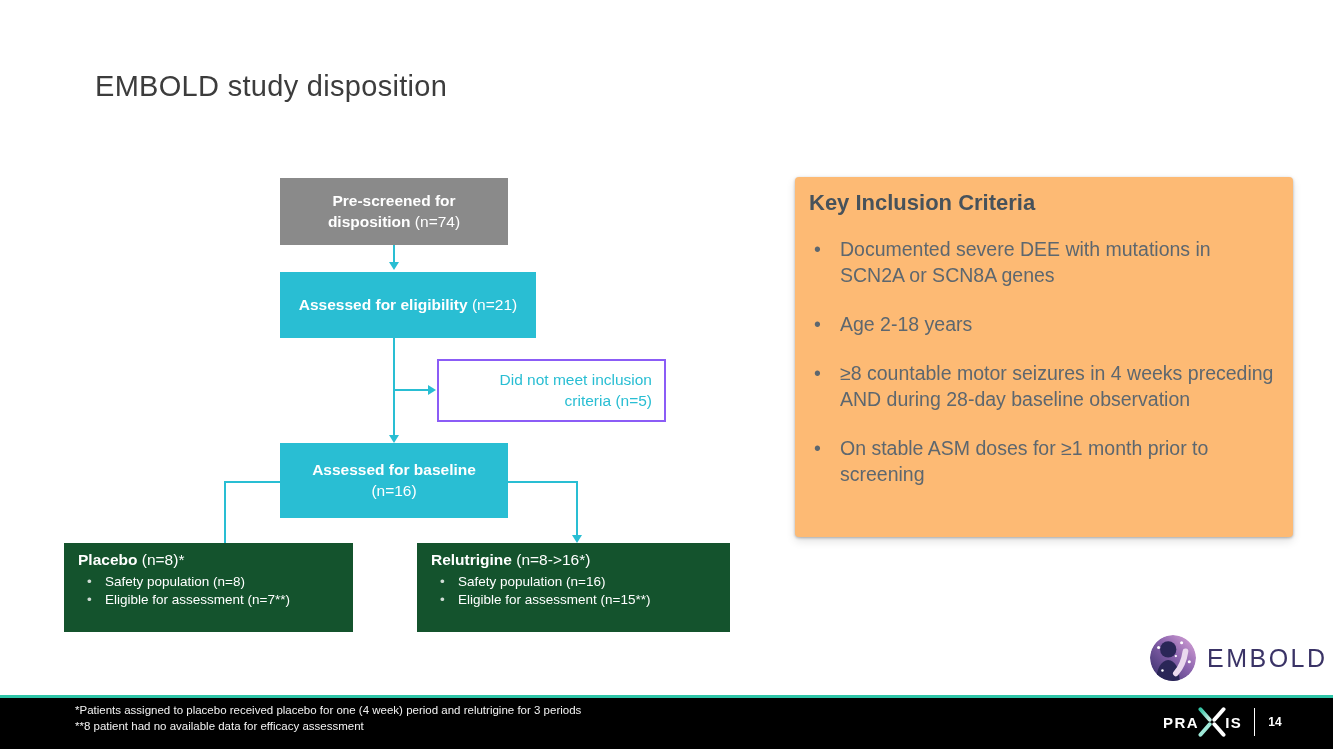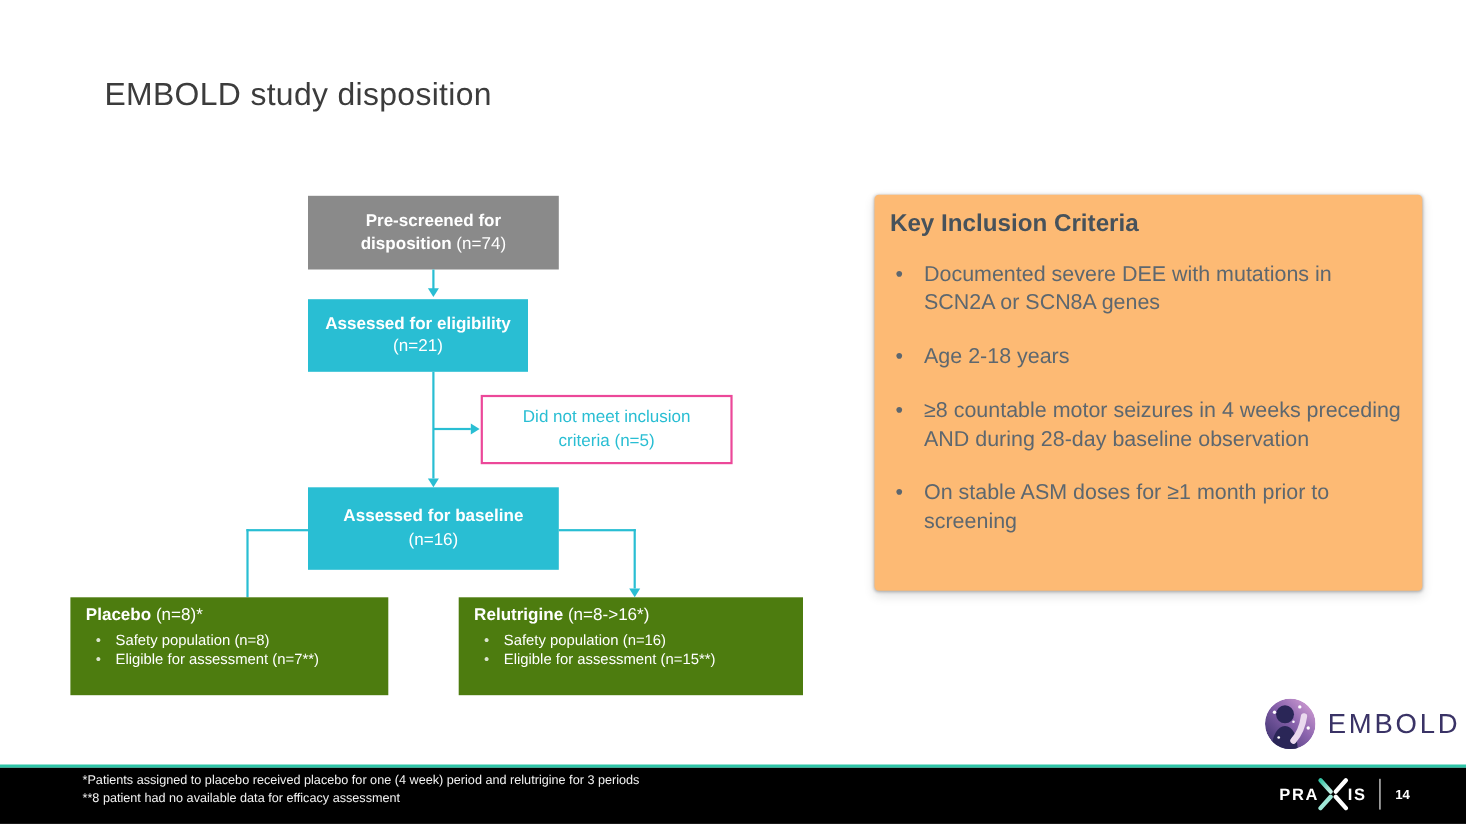--- a/index.html
+++ b/index.html
@@ -10,30 +10,30 @@
   
   .slide-title { position:absolute; left:47px; top:70px; font-size:29px; font-weight:400;
                  color:#3c3c3c; letter-spacing:0.3px;margin-left:48px; }
 
   
   .fbox { position:absolute; display:flex; align-items:center; justify-content:center;
           text-align:center; color:#ffffff; font-size:15.5px; line-height:1.32; padding:4px 10px; }
   .fbox .b { font-weight:700; }
   .box-gray { background:#8a8a8a; }
   .box-teal { background:#29bed3; }
-  .box-outline { background:#ffffff; border:2px solid #ec4899; color:#29bed3;
-                 justify-content:flex-start; text-align:center; padding:20px 12px; }
+  .box-outline { background:#ffffff; border:2px solid #8b5cf6; color:#29bed3;
+                 justify-content:flex-start; text-align:right; padding:20px 12px; }
 
   .box-prescreened { left:280px; top:178px; width:228px; height:67px; }
-  .box-eligibility { left:280px; top:272px; width:200px; height:66px; }
+  .box-eligibility { left:280px; top:272px; width:256px; height:66px; }
   .box-notmet      { left:437px; top:359px; width:229px; height:63px; }
   .box-baseline    { left:280px; top:443px; width:228px; height:75px; }
 
   
-  .armbox { position:absolute; background:#4d7c0f; color:#ffffff; padding:8px 8px 0 14px; }
+  .armbox { position:absolute; background:#14532d; color:#ffffff; padding:8px 8px 0 14px; }
   .box-placebo     { left:64px;  top:543px; width:289px; height:89px; }
   .box-relutrigine { left:417px; top:543px; width:313px; height:89px; }
   .armbox .hdr { font-size:15.5px; margin-bottom:4px; }
   .armbox .hdr .b { font-weight:700; }
   .armbox ul { list-style:none; }
   .armbox li { position:relative; font-size:13.5px; line-height:18px; padding-left:27px; }
   .armbox li::before { content:"\2022"; position:absolute; left:9px; color:rgba(255,255,255,0.8); }
 
   
   .line { position:absolute; background:#29bed3; }

